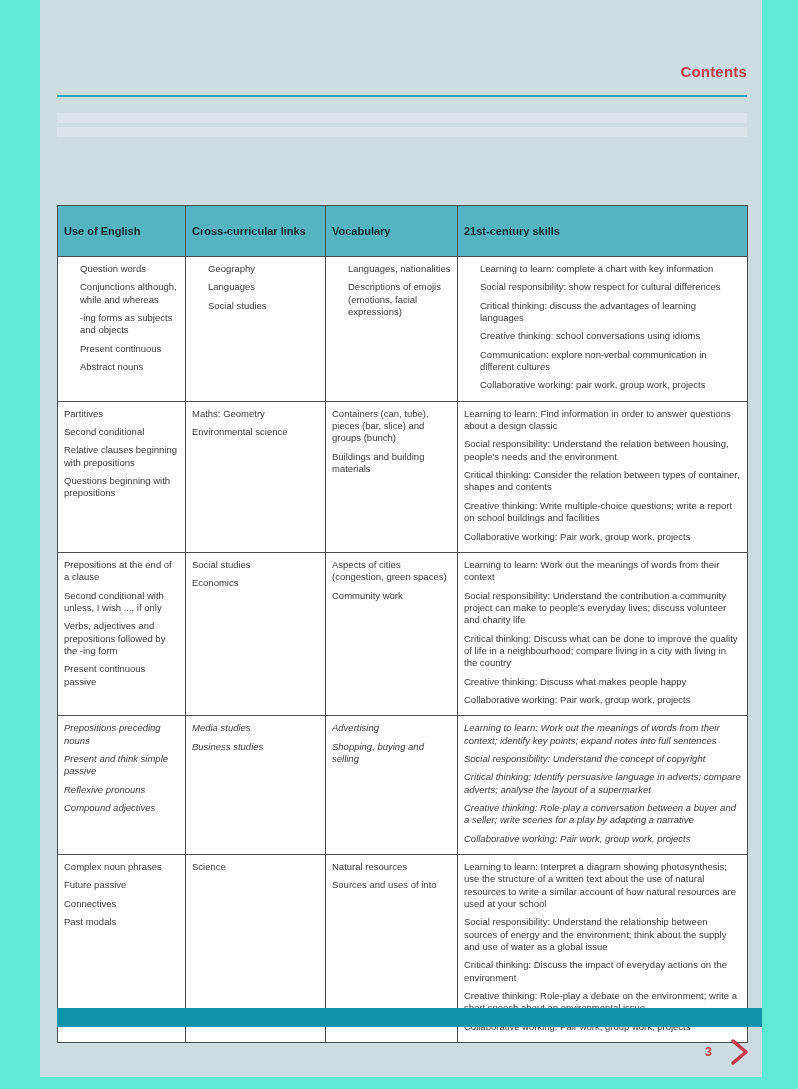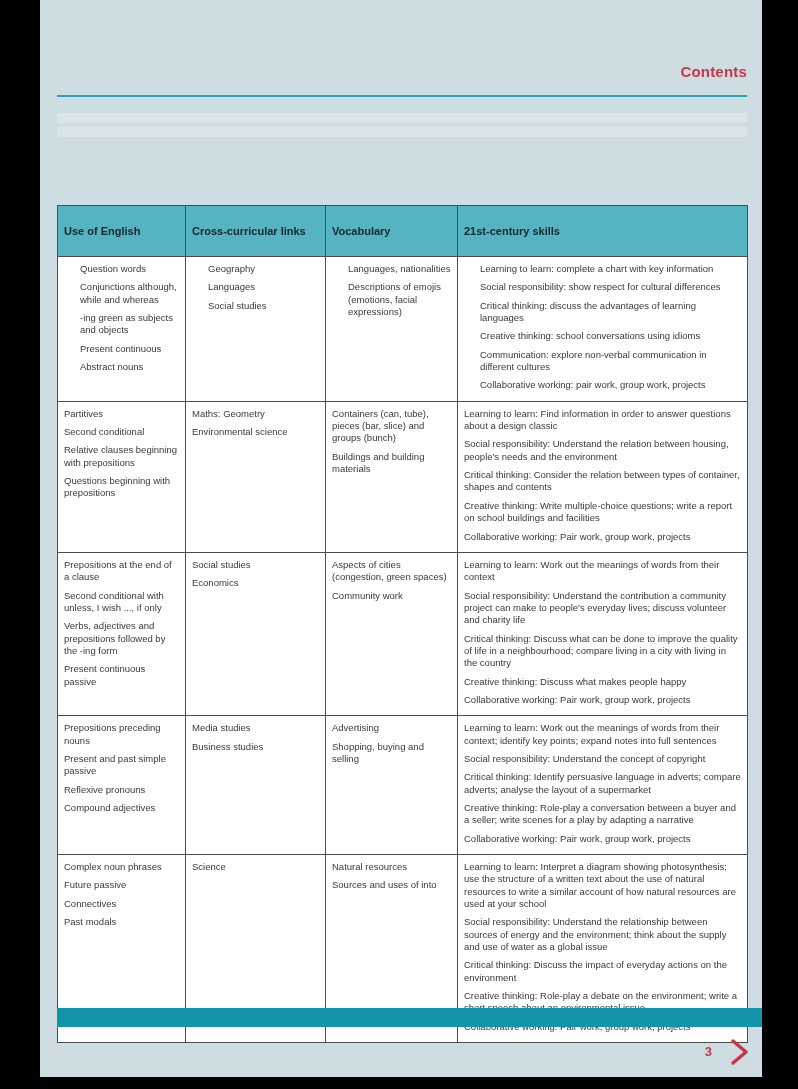--- a/index.html
+++ b/index.html
@@ -4,21 +4,21 @@
 <style>
   * { margin: 0; padding: 0; box-sizing: border-box; }
   html, body { background: #ffffff; }
   body {
     width: 798px; height: 1089px;
     font-family: "Liberation Sans", sans-serif;
   }
   .sheet {
     position: relative;
     width: 798px; height: 1089px;
-    background: #000000;
+    background: #5eead4;
     overflow: hidden;
   }
   .panel {
     position: absolute;
     left: 40px; top: 0;
     width: 722px; height: 1077px;
     background: #cddde2;
   }
   .contents-title {
     position: absolute;
@@ -64,21 +64,21 @@
     padding: 6px 6px 3px;
     font-size: 9.5px;
     line-height: 1.3;
     color: #3a3a3a;
     background: #ffffff;
   }
   .contents-table td p { margin: 0 0 6px; }
   .contents-table tbody tr:nth-child(1) td { height: 120px; padding-left: 22px; }
   .contents-table tbody tr:nth-child(2) td { height: 126px; margin-left: 8px; }
   .contents-table tbody tr:nth-child(3) td { height: 143px; }
-  .contents-table tbody tr:nth-child(4) td { height: 115px; }
+  .contents-table tbody tr:nth-child(4) td { height: 115px; font-style: italic; }
   .contents-table tbody tr:nth-child(5) td { height: 161px; }
   .footer-bar {
     position: absolute;
     top: 1008px; left: 57px;
     width: 705px; height: 19px;
     background: #1295aa;
   }
   .page-number {
     position: absolute;
     top: 1044px; left: 688px;
@@ -119,21 +119,21 @@
         <th>Cross-curricular links</th>
         <th>Vocabulary</th>
         <th>21st-century skills</th>
       </tr>
     </thead>
     <tbody>
         <tr>
           <td>
             <p>Question words</p>
             <p>Conjunctions although, while and whereas</p>
-            <p>-ing green as subjects and objects</p>
+            <p>-ing forms as subjects and objects</p>
             <p>Present continuous</p>
             <p>Abstract nouns</p>
           </td>
           <td>
             <p>Geography</p>
             <p>Languages</p>
             <p>Social studies</p>
           </td>
           <td>
             <p>Languages, nationalities</p>
@@ -190,21 +190,21 @@
             <p>Learning to learn: Work out the meanings of words from their context</p>
             <p>Social responsibility: Understand the contribution a community project can make to people's everyday lives; discuss volunteer and charity life</p>
             <p>Critical thinking: Discuss what can be done to improve the quality of life in a neighbourhood; compare living in a city with living in the country</p>
             <p>Creative thinking: Discuss what makes people happy</p>
             <p>Collaborative working: Pair work, group work, projects</p>
           </td>
         </tr>
         <tr>
           <td>
             <p>Prepositions preceding nouns</p>
-            <p>Present and past simple passive</p>
+            <p>Present and think simple passive</p>
             <p>Reflexive pronouns</p>
             <p>Compound adjectives</p>
           </td>
           <td>
             <p>Media studies</p>
             <p>Business studies</p>
           </td>
           <td>
             <p>Advertising</p>
             <p>Shopping, buying and selling</p>

